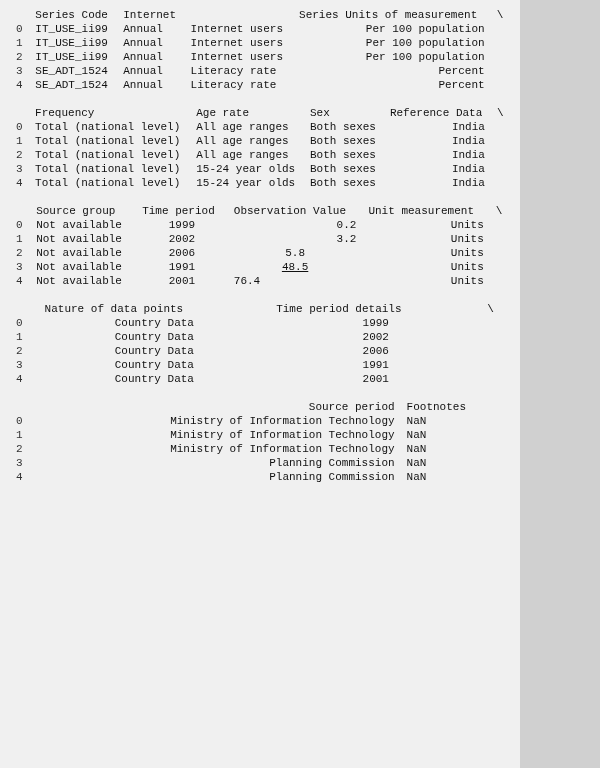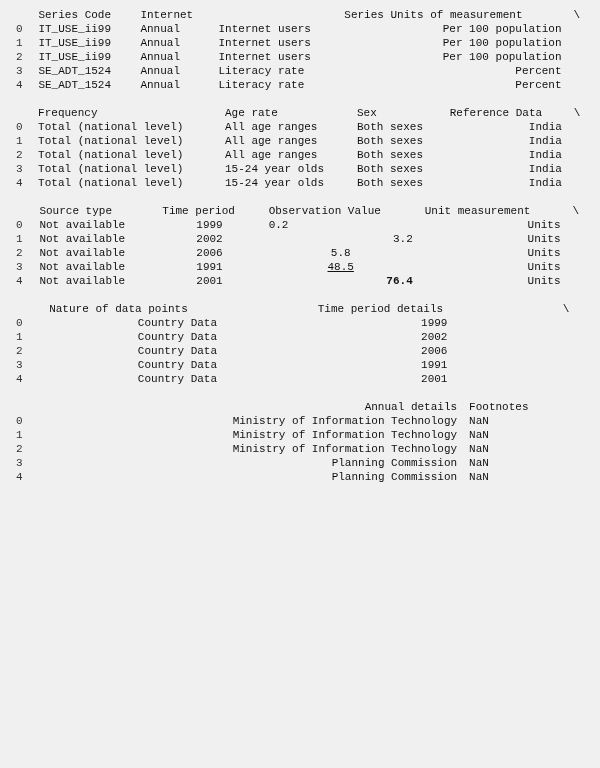--- a/index.html
+++ b/index.html
@@ -8,21 +8,21 @@
       font-family: 'Courier New', Courier, monospace;
       font-size: 11px;
       color: #111;
       width: 600px;
       min-height: 768px;
     }
     .main-container {
       background: #f0f0f0;
       margin: 0;
       padding: 8px 10px;
-      width: 600px;
+      width: 520px;
       min-height: 768px;
     }
     .table-section {
       margin-bottom: 8px;
       overflow-x: auto;
     }
     table {
       border-collapse: collapse;
       width: 100%;
       font-size: 11px;
@@ -169,33 +169,33 @@
     </table>
   </div>
 
   <div class="section-divider"></div>
 
   <div class="table-section">
     <table>
       <thead>
         <tr>
           <th></th>
-          <th>Source type</th>
+          <th>Source group</th>
           <th>Time period</th>
           <th>Observation Value</th>
           <th>Unit measurement</th>
           <th>\</th>
         </tr>
       </thead>
       <tbody id="s3-body">
       <tr>
       <td class="idx">0</td>
       <td>Not available</td>
       <td style="text-align:center;">1999</td>
-      <td style="text-align:left;">0.2</td>
+      <td style="text-align:right;">0.2</td>
       <td style="text-align:right;">Units</td>
       <td></td>
     </tr>
           <tr>
       <td class="idx">1</td>
       <td>Not available</td>
       <td style="text-align:center;">2002</td>
       <td style="text-align:right;">3.2</td>
       <td style="text-align:right;">Units</td>
       <td></td>
@@ -213,21 +213,21 @@
       <td>Not available</td>
       <td style="text-align:center;">1991</td>
       <td style="text-align:center;text-decoration:underline;">48.5</td>
       <td style="text-align:right;">Units</td>
       <td></td>
     </tr>
           <tr>
       <td class="idx">4</td>
       <td>Not available</td>
       <td style="text-align:center;">2001</td>
-      <td style="text-align:right;font-weight:bold;">76.4</td>
+      <td style="text-align:left;">76.4</td>
       <td style="text-align:right;">Units</td>
       <td></td>
     </tr>
         </tbody>
     </table>
   </div>
 
   <div class="section-divider"></div>
 
   <div class="table-section">
@@ -275,21 +275,21 @@
     </table>
   </div>
 
   <div class="section-divider"></div>
 
   <div class="table-section">
     <table>
       <thead>
         <tr>
           <th></th>
-          <th style="text-align:right;">Annual details</th>
+          <th style="text-align:right;">Source period</th>
           <th>Footnotes</th>
         </tr>
       </thead>
       <tbody id="s5-body">
       <tr>
       <td class="idx">0</td>
       <td style="text-align:right;">Ministry of Information Technology</td>
       <td>NaN</td>
     </tr>
           <tr>

